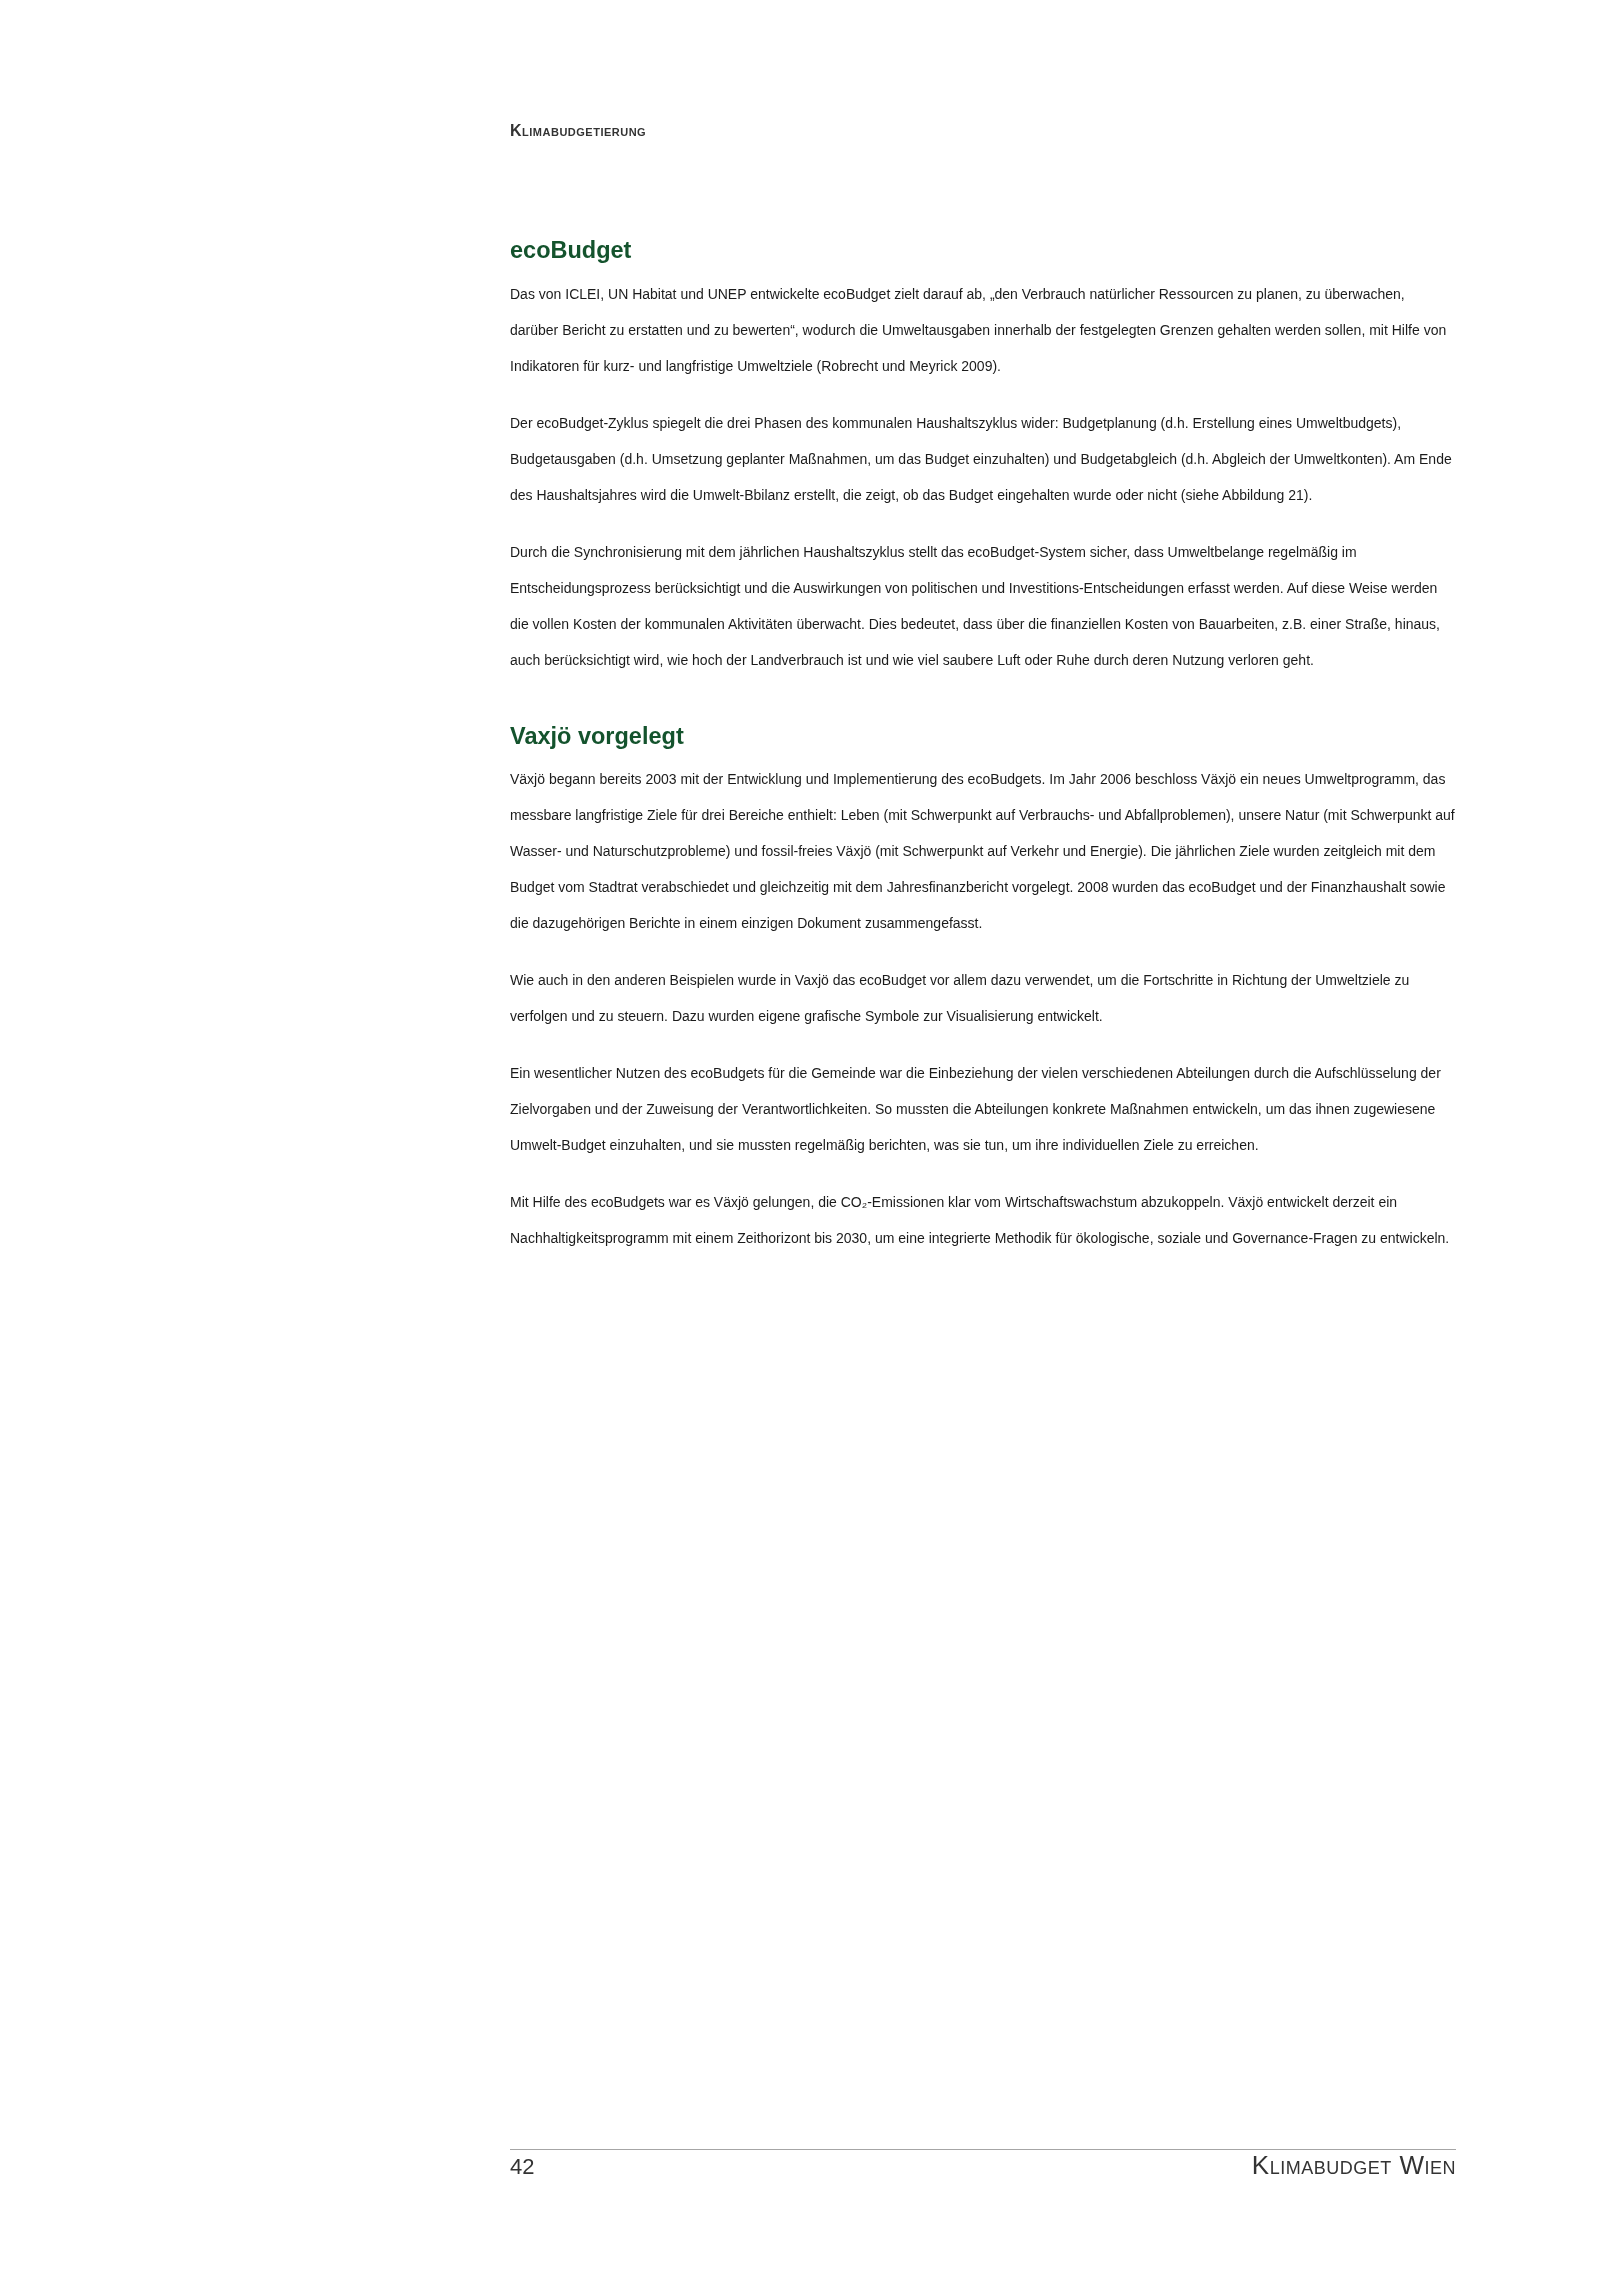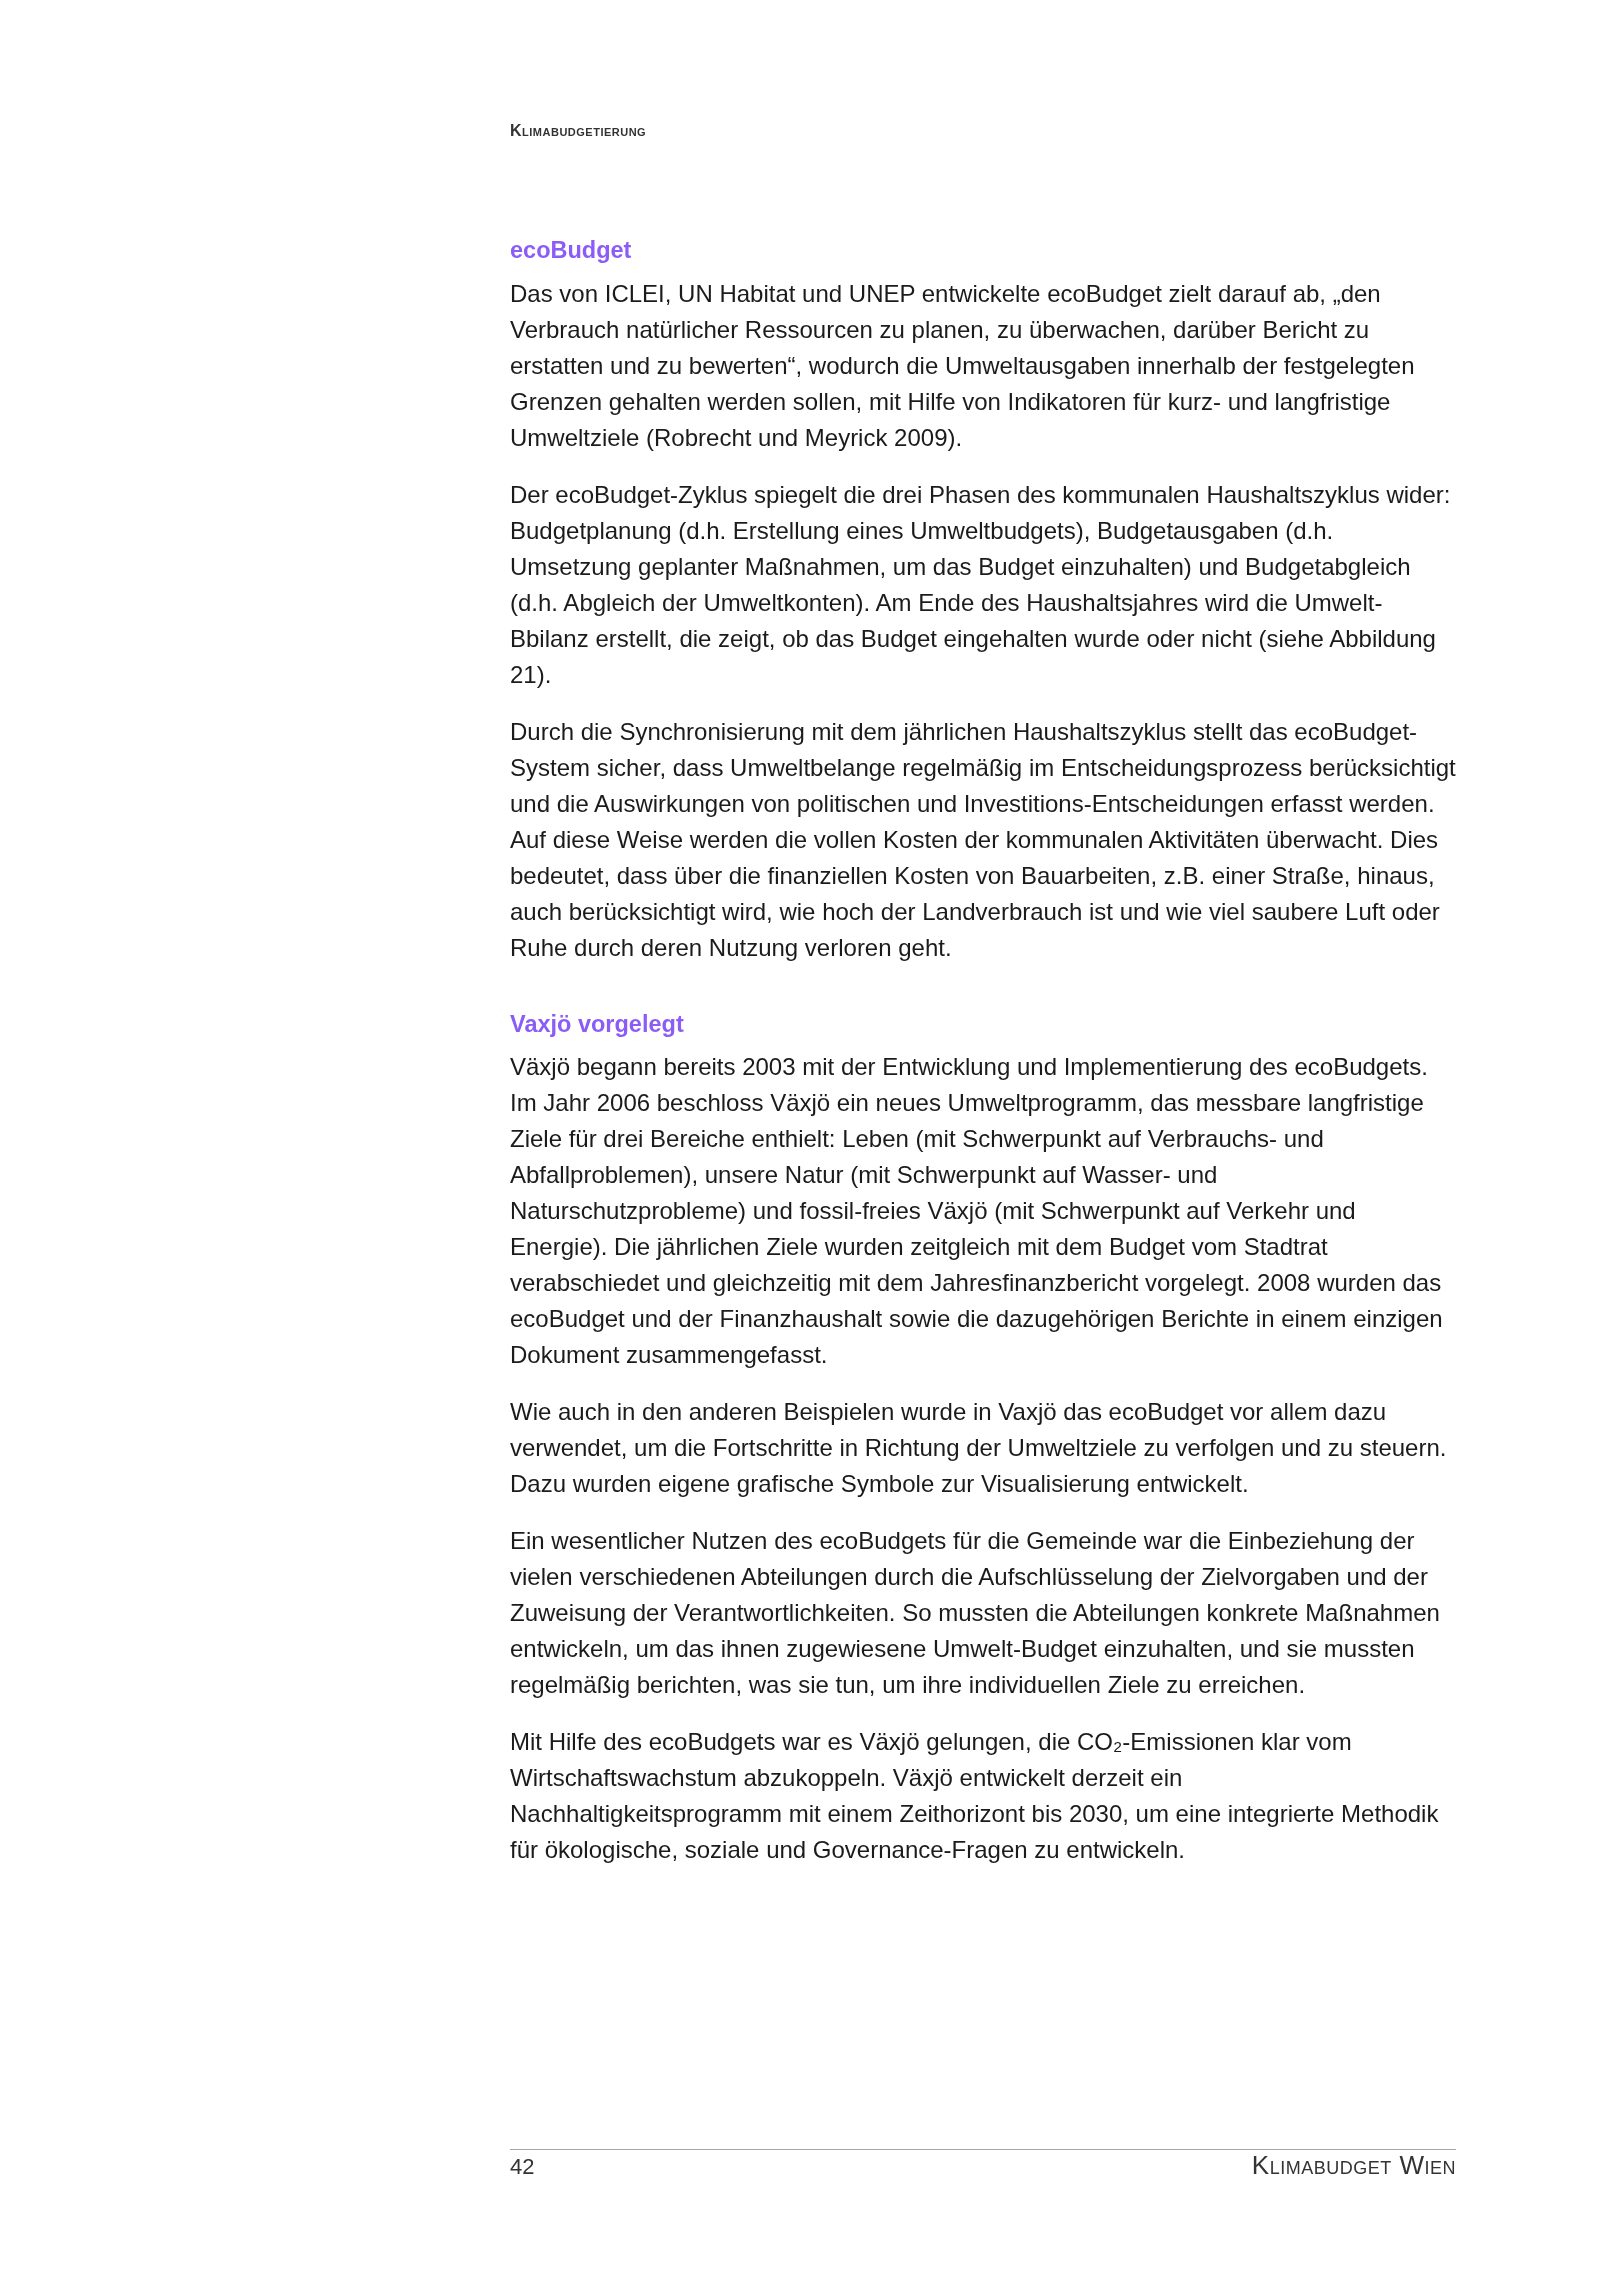--- a/index.html
+++ b/index.html
@@ -31,29 +31,29 @@
   }
   .content {
     position: absolute;
     left: 510px;
     top: 234px;
     width: 946px;
   }
   .section-heading {
     font-size: 23.5px;
     font-weight: 700;
-    color: #8b5cf6;
+    color: #14532d;
     margin: 0 0 9.7px 0;
     line-height: 32px;
   }
   .section + .section .section-heading {
     margin-top: 42px;
   }
   .para {
-    font-size: 24px;
+    font-size: 14px;
     line-height: 36px;
     margin: 0 0 21px 0;
     color: #1b1b1b;
     text-align: left;
   }
   .para:last-child {
     margin-bottom: 0;
   }
   .footer {
     position: absolute;

